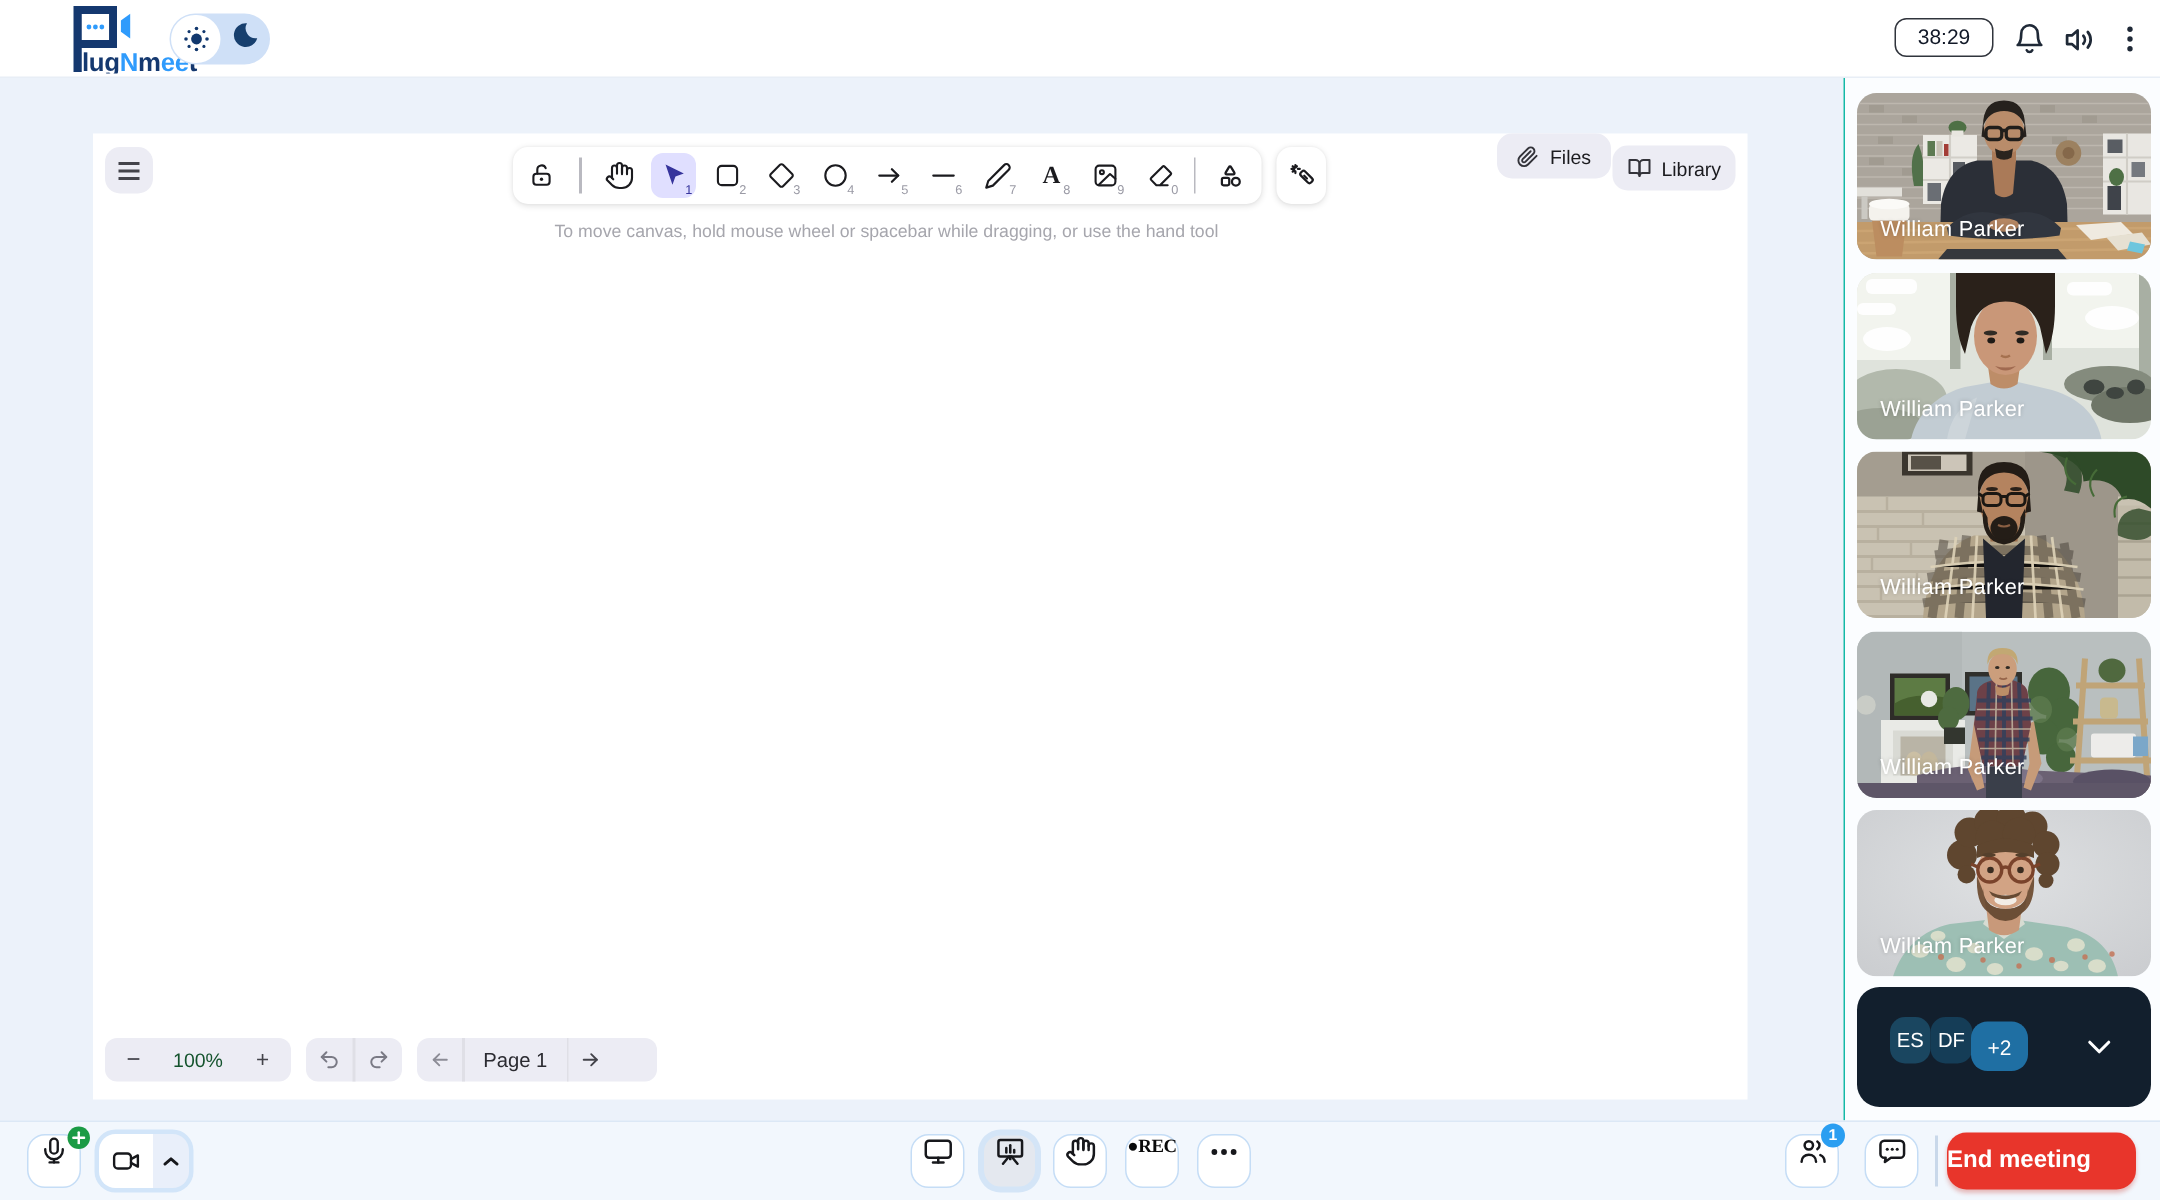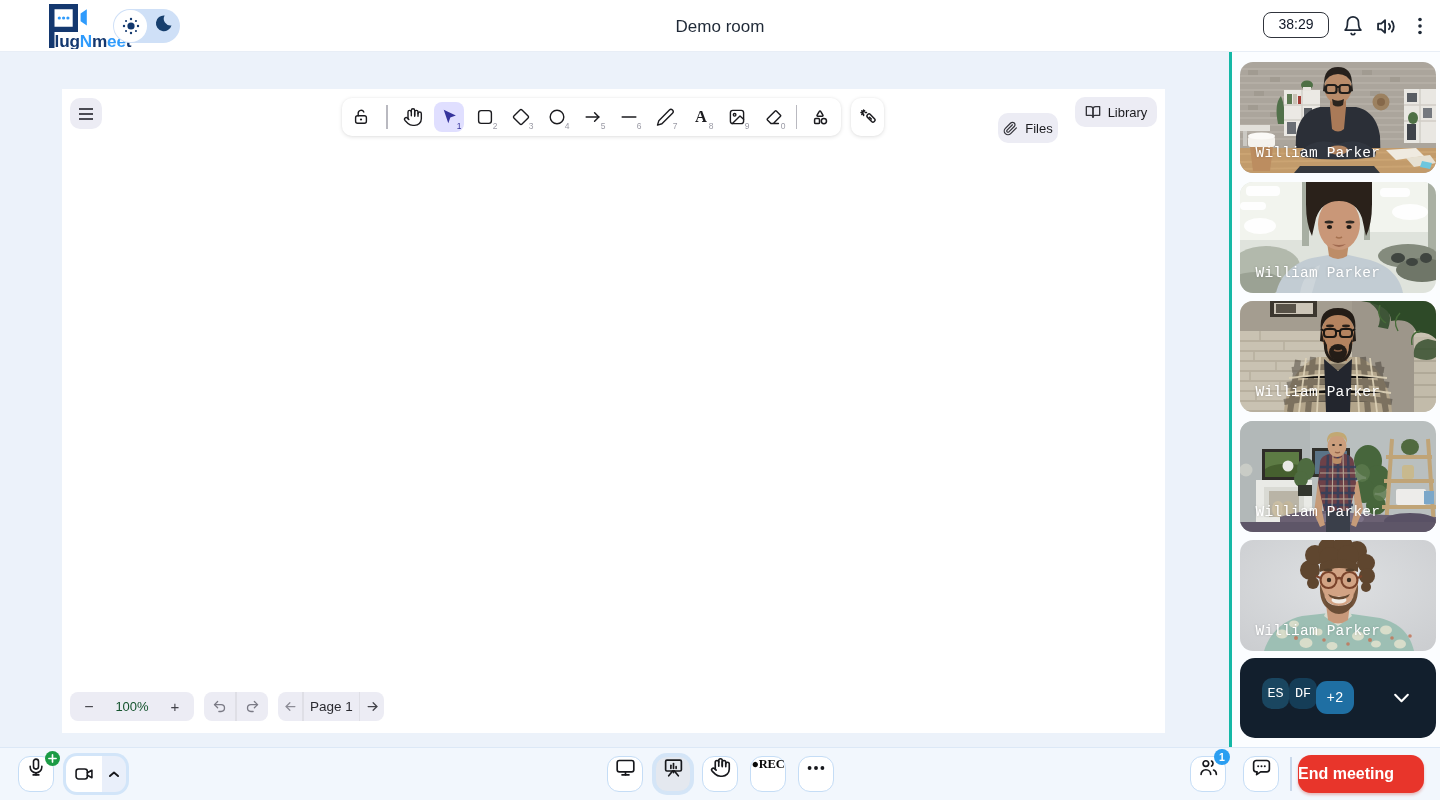--- a/index.html
+++ b/index.html
@@ -9,21 +9,21 @@
 
 
 #header { position:absolute; left:0; top:0; width:1440px; height:52px; background:#fff; border-bottom:1px solid #e8eef6; z-index:5; }
 #title { position:absolute; left:0; right:0; top:17px; text-align:center; font-size:17px; font-weight:500; color:#1f2937; }
 #toggle { position:absolute; left:113px; top:9px; width:67px; height:34px; background:#cfe0f7; border-radius:17px; }
 #toggle .knob { position:absolute; left:1px; top:1px; width:33px; height:32px; background:#fff; border-radius:16px; }
 #timer { position:absolute; left:1263px; top:12px; width:66px; height:26px; border:1.5px solid #30343c; border-radius:8px; text-align:center; line-height:23px; font-size:14px; color:#111827; }
 
 
 #main { position:absolute; left:0; top:52px; width:1229px; height:695px; background:#ecf2fa; }
-#sidebar { position:absolute; left:1229px; top:52px; width:211px; height:695px; background:#fbfdff; border-left:3px solid #14b8a6;font-family:Liberation Mono, monospace; }
+#sidebar { position:absolute; left:1229px; top:52px; width:211px; height:695px; background:#fbfdff; border-left:1px solid #14b8a6; }
 #canvas { position:absolute; left:62px; top:37px; width:1103px; height:644px; background:#fff; }
 
 
 .island { position:absolute; background:#fff; border-radius:10px; box-shadow:0 0 0 1px rgba(0,0,0,0.01), 0 1px 4px rgba(0,0,0,0.12); }
 .greybtn { position:absolute; background:#ececf4; border-radius:10px; display:flex; align-items:center; justify-content:center; gap:7px; color:#1b1b1f; font-size:13px; }
 .tbtn { width:30px; height:30px; border-radius:8px; display:flex; align-items:center; justify-content:center; position:relative; flex:none; }
 .tbtn .sub { position:absolute; right:2px; bottom:1px; font-size:8.5px; color:#9a9aa5; }
 .tbtn.active { background:#e0dfff; }
 #hint { position:absolute; left:0; top:58px; width:1058px; text-align:center; font-size:11.8px; color:#a6a6ad; }
 
@@ -70,21 +70,20 @@
         <circle cx="4.05" cy="4.05" r="1.05"></circle>
           <circle cx="13.95" cy="4.05" r="1.05"></circle>
           <circle cx="4.05" cy="13.95" r="1.05"></circle>
           <circle cx="13.95" cy="13.95" r="1.05"></circle>
       </g>
     </svg>
     <svg class="abs" style="left:41px;top:4px;" width="20" height="20" viewBox="0 0 24 24">
       <path d="M12.8 3 A 9.5 9.5 0 1 0 21 14.9 A 8 8 0 0 1 12.8 3 z" fill="#173f6e"></path>
     </svg>
   </div>
-  <div id="title">Demo room</div>
   <div id="timer">38:29</div>
   <div id="hicons" class="abs" style="left:1340px; top:13px; width:100px; height:26px;">
     <svg class="abs" style="left:2px;top:2px;" width="22" height="22" viewBox="0 0 24 24" fill="none" stroke="#1f2937" stroke-width="1.9" stroke-linecap="round" stroke-linejoin="round">
       <path d="M18 8 A 6 6 0 0 0 6 8 c0 7-2.6 8.4-2.6 8.4 h17.2 S 18 15 18 8"></path>
       <path d="M10 20.2 a 2.2 2.2 0 0 0 4 0"></path>
     </svg>
     <svg class="abs" style="left:35px;top:2px;" width="23" height="23" viewBox="0 0 24 24" fill="none" stroke="#1f2937" stroke-width="1.9" stroke-linecap="round" stroke-linejoin="round">
       <path d="M10.5 5.5 L6.5 9 H3.2 v6 h3.3 l4 3.5 z" fill="none"></path>
       <path d="M14.5 9.2 a 4.2 4.2 0 0 1 0 5.6 M17.6 6.6 a 8.3 8.3 0 0 1 0 10.8"></path>
     </svg>
@@ -196,27 +195,28 @@
           </svg>
         </div>
     </div>
     <div class="island" id="laser" style="left:789px; top:9px; width:33px; height:38px; display:flex; align-items:center; justify-content:center;">
       <svg width="20" height="20" viewBox="0 0 20 20" fill="none" stroke="#1b1b1f" stroke-width="1.5" stroke-linecap="round" stroke-linejoin="round">
           <path d="M9.3 10.1 l4.6 4.6 a1.5 1.5 0 0 0 2.1 0 l.7-.7 a1.5 1.5 0 0 0 0-2.1 L12.1 7.3 a1.5 1.5 0 0 0-2.1 0 l-.7.7 a1.5 1.5 0 0 0 0 2.1 z"></path>
           <path d="M11.5 10.2 l1.8 1.8"></path>
           <path d="M5.6 3 v1.8 M5.6 7.2 v1.2 M3 5.6 h1.6 M7.3 5.6 h1.2 M3.8 3.8 l1 1 M6.6 3.8 l-.8.8 M3.8 7.4 l1-1"></path>
         </svg>
     </div>
-    <div class="greybtn" style="left:936px; top:24px; width:60px; height:30px;" id="filesbtn"><svg width="15" height="15" viewBox="0 0 24 24" fill="none" stroke="#33333a" stroke-width="2" stroke-linecap="round" stroke-linejoin="round">
+    <div class="greybtn" style="left:936px; top:0; width:76px; height:30px;" id="filesbtn"><svg width="15" height="15" viewBox="0 0 24 24" fill="none" stroke="#33333a" stroke-width="2" stroke-linecap="round" stroke-linejoin="round">
           <path d="M21.44 11.05l-9.19 9.19a6 6 0 0 1-8.49-8.49l8.57-8.57A4 4 0 1 1 18 8.84l-8.59 8.57a2 2 0 0 1-2.83-2.83l8.49-8.48"></path>
         </svg>Files</div>
     <div class="greybtn" style="left:1013px; top:8px; width:82px; height:30px;" id="librarybtn"><svg width="16" height="16" viewBox="0 0 24 24" fill="none" stroke="#33333a" stroke-width="2" stroke-linecap="round" stroke-linejoin="round">
           <path d="M2 4 h6 a4 4 0 0 1 4 4 v12 a3 3 0 0 0-3-3 H2 z"></path>
           <path d="M22 4 h-6 a4 4 0 0 0-4 4 v12 a3 3 0 0 1 3-3 h7 z"></path>
         </svg>Library</div>
+    <div id="hint">To move canvas, hold mouse wheel or spacebar while dragging, or use the hand tool</div>
   </div>
   <div class="bisland" id="zoomisland" style="left:70px; width:124px; font-size:13px;">
     <div style="width:38px; text-align:center; font-size:16px; color:#43434a;">−</div>
     <div style="width:48px; text-align:center; color:#14532d;">100%</div>
     <div style="width:38px; text-align:center; font-size:15px; color:#43434a;">+</div>
   </div>
   <div class="bisland" id="undoisland" style="left:204px; width:64px;">
     <div style="width:31px; display:flex; justify-content:center;">
         <svg width="15" height="15" viewBox="0 0 24 24" fill="none" stroke="#7a7a85" stroke-width="2.1" stroke-linecap="round" stroke-linejoin="round">
           <path d="M9 14 4 9l5-5"></path>
@@ -224,21 +224,21 @@
         </svg>
       </div>
     <div style="width:1.5px; height:29px; background:#dfdfe6;"></div>
     <div style="width:31px; display:flex; justify-content:center;">
         <svg width="15" height="15" viewBox="0 0 24 24" fill="none" stroke="#7a7a85" stroke-width="2.1" stroke-linecap="round" stroke-linejoin="round">
           <path d="m15 14 5-5-5-5"></path>
           <path d="M20 9H9.5a5.5 5.5 0 0 0 0 11H13"></path>
         </svg>
       </div>
   </div>
-  <div class="bisland" id="pageisland" style="left:278px; width:106px;">
+  <div class="bisland" id="pageisland" style="left:278px; width:160px;">
     <div style="width:30px; display:flex; justify-content:center;">
         <svg width="15" height="15" viewBox="0 0 24 24" fill="none" stroke="#8c8c96" stroke-width="2" stroke-linecap="round" stroke-linejoin="round">
           <path d="M19 12H5"></path>
           <path d="m11 18-6-6 6-6"></path>
         </svg>
       </div>
     <div style="width:1.5px; height:29px; background:#dfdfe6;"></div>
     <div style="width:68px; text-align:center; font-size:13.5px; color:#2b2b31;">Page 1</div>
     <div style="width:1.5px; height:29px; background:#dfdfe6;"></div>
     <div style="width:29px; display:flex; justify-content:center;">

